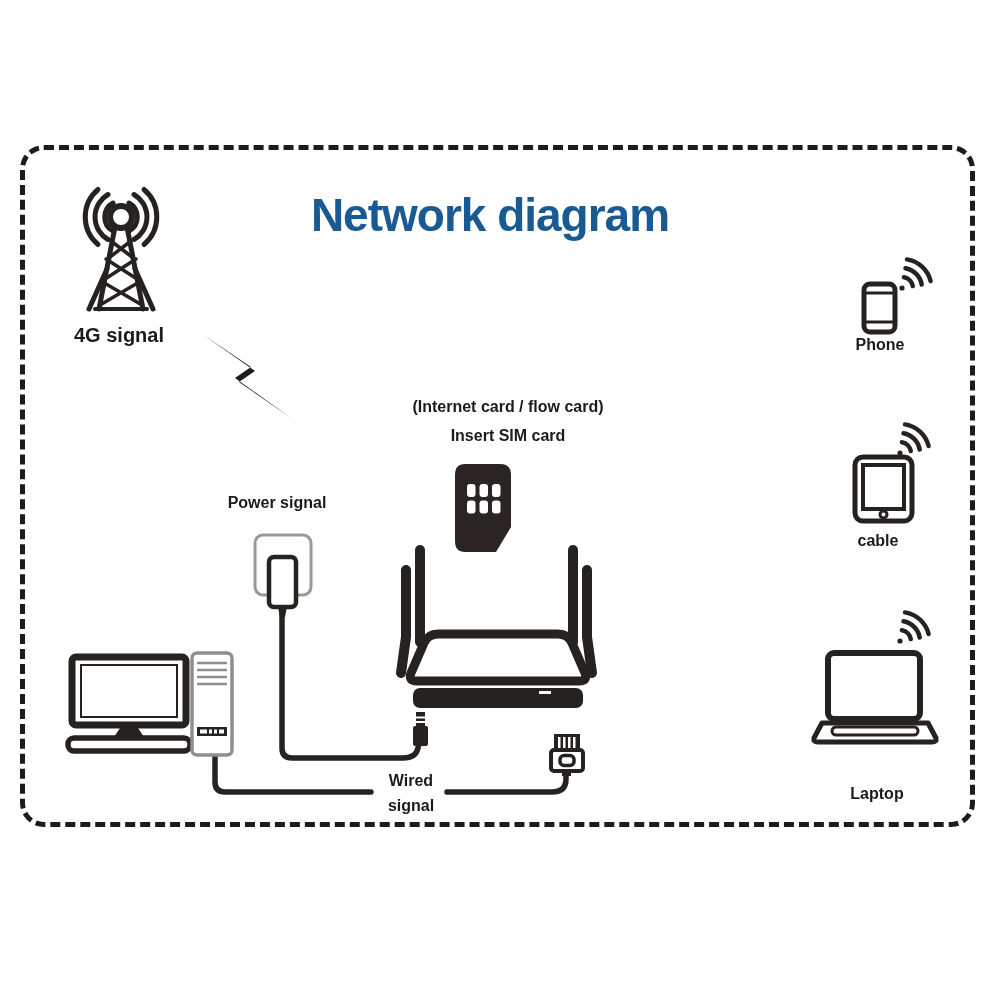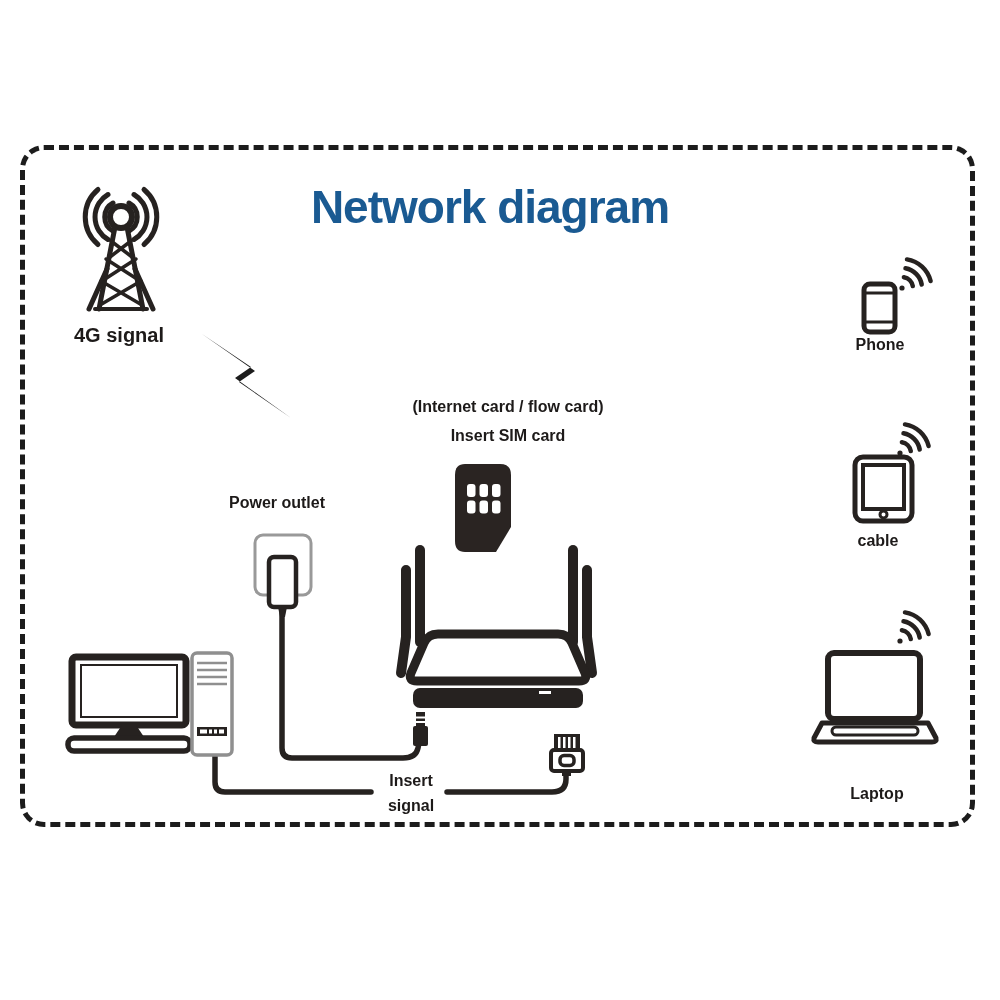--- a/index.html
+++ b/index.html
@@ -13,21 +13,21 @@
   .frame {
     position: absolute; left: 20px; top: 145px; width: 955px; height: 682px;
     border: 5px dashed #1c1c1c; border-radius: 24px;
   }
   .abs { position: absolute; }
   .label {
     position: absolute; transform: translateX(-50%);
     font-weight: 700; color: #1d1a19; white-space: nowrap; text-align: center;
   }
   .title {
-    position: absolute; left: 490px; top: 180px; transform: translateX(-50%);
+    position: absolute; left: 490px; top: 188px; transform: translateX(-50%);
     font-size: 46px; font-weight: 700; letter-spacing: -1px; color: #1a5a92;
     white-space: nowrap;
   }
   .lbl-24 { font-size: 16px; }
   .lbl-26 { font-size: 20px; }
   .two-line { line-height: 29px; }
   svg { display: block; }
 </style>
 </head>
 <body>
@@ -75,21 +75,21 @@
     <g fill="#ffffff">
       <rect x="13" y="21" width="8.5" height="13" rx="3"></rect>
       <rect x="25.5" y="21" width="8.5" height="13" rx="3"></rect>
       <rect x="38" y="21" width="8.5" height="13" rx="3"></rect>
       <rect x="13" y="37.5" width="8.5" height="13" rx="3"></rect>
       <rect x="25.5" y="37.5" width="8.5" height="13" rx="3"></rect>
       <rect x="38" y="37.5" width="8.5" height="13" rx="3"></rect>
     </g>
   </svg>
 
-  <div class="label lbl-24" style="left:277px; top:494px;">Power outlet</div>
+  <div class="label lbl-24" style="left:277px; top:494px;">Power signal</div>
   <svg class="abs" style="left:250px; top:530px;" width="75" height="95" viewBox="0 0 75 95">
     <rect x="5" y="5" width="56" height="60" rx="8" fill="#ffffff" stroke="#999999" stroke-width="3"></rect>
     <rect x="19" y="27" width="27" height="50" rx="5" fill="#ffffff" stroke="#262220" stroke-width="4.5"></rect>
     <path d="M28 77 L37 77 L35 87 L30 87 Z" fill="#262220"></path>
   </svg>
 
   <svg class="abs" style="left:0; top:0;" width="1000" height="1000" viewBox="0 0 1000 1000">
     <g fill="none" stroke="#262220" stroke-width="5.5" stroke-linecap="round">
 
       <path d="M282 612 V748 Q282 758 292 758 H403 Q416 758 418 748 L419 743"></path>
@@ -150,21 +150,21 @@
     <rect x="139" y="82" width="30" height="9" fill="#262220"></rect>
     <g fill="#ffffff">
       <rect x="142" y="84.5" width="7" height="4"></rect>
       <rect x="151" y="84.5" width="3" height="4"></rect>
       <rect x="156" y="84.5" width="3" height="4"></rect>
       <rect x="161" y="84.5" width="5" height="4"></rect>
     </g>
   </svg>
 
   <div class="label lbl-24 two-line" style="left:411px; top:768px; line-height:25px;">
-    <div>Insert</div>
+    <div>Wired</div>
     <div>signal</div>
   </div>
 
   <svg class="abs" style="left:856px; top:246px;" width="90" height="92" viewBox="0 0 90 92">
     <g fill="none" stroke="#262220" stroke-width="4.5" stroke-linecap="round">
       <path d="M47.9 31.2 A11 11 0 0 1 56.8 40.1"></path>
       <path d="M49.5 22.3 A20 20 0 0 1 65.7 38.5"></path>
       <path d="M51 13.4 A29 29 0 0 1 74.6 35"></path>
       <circle cx="46" cy="42" r="2.6" fill="#262220" stroke="none"></circle>
     </g>

